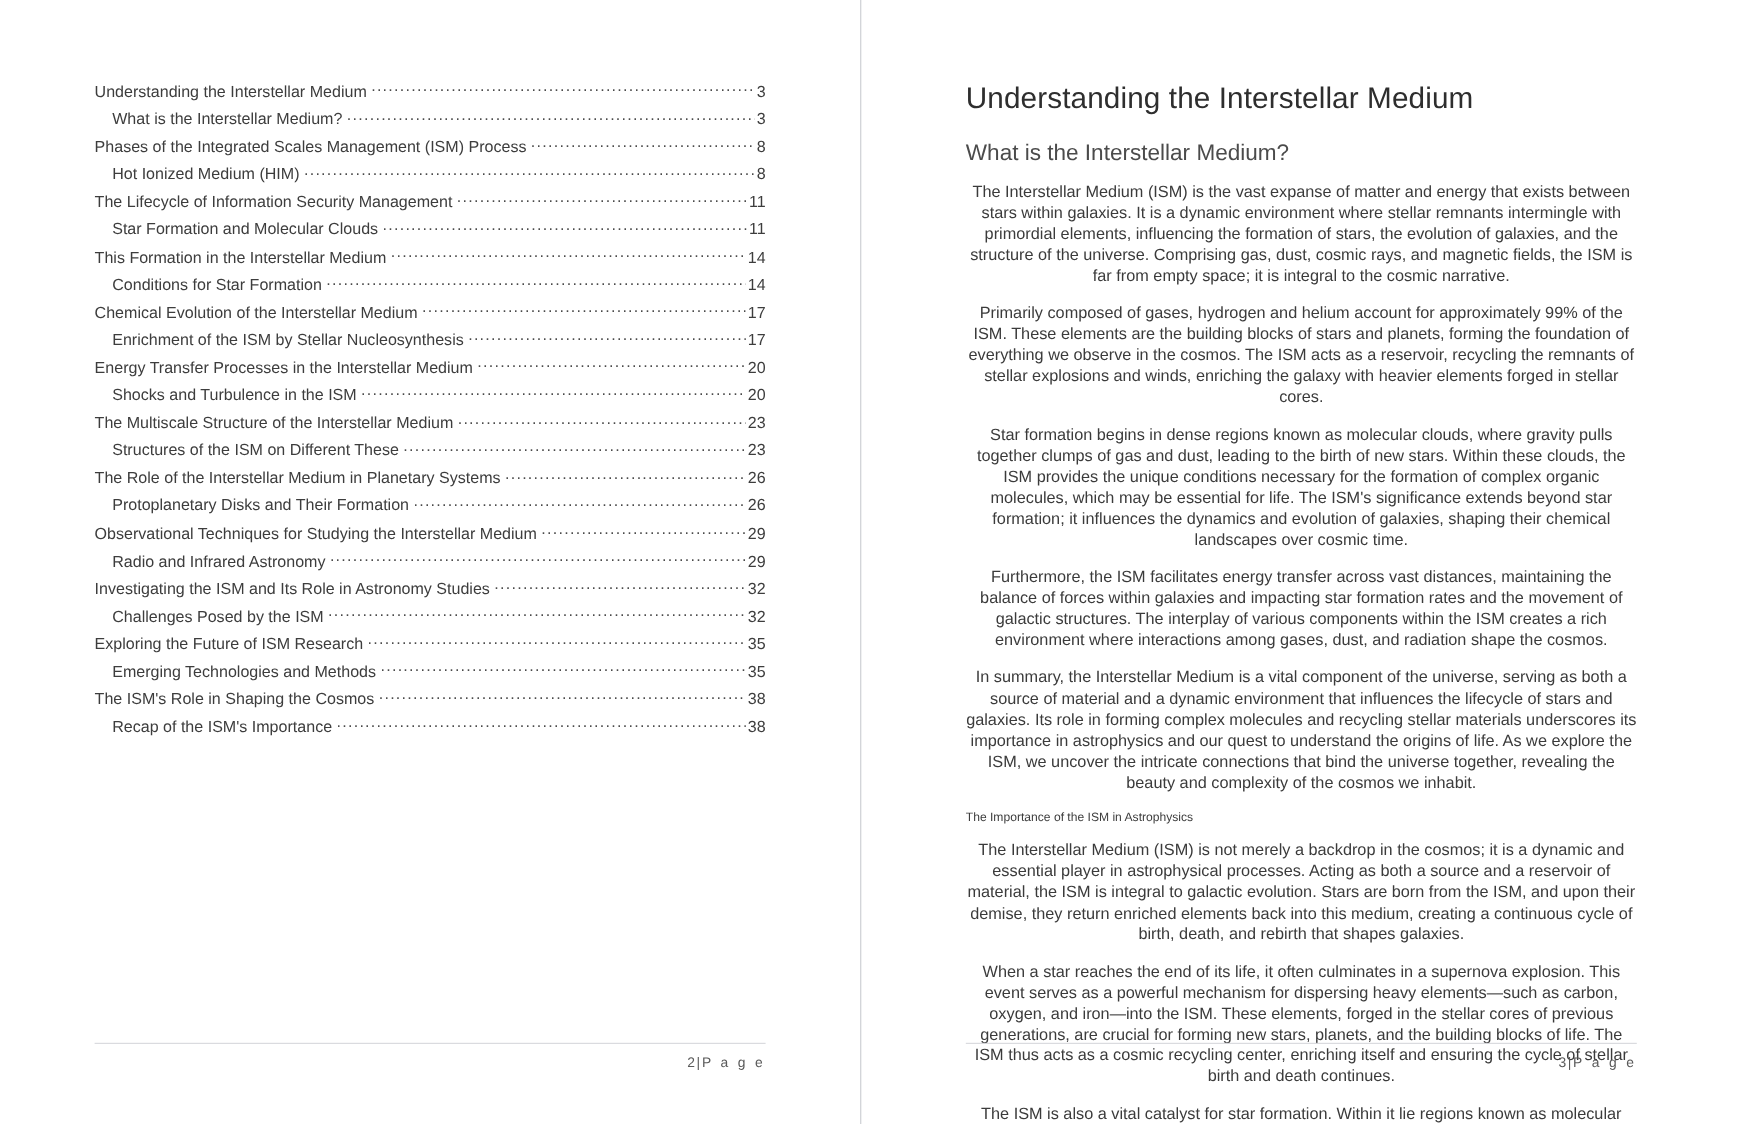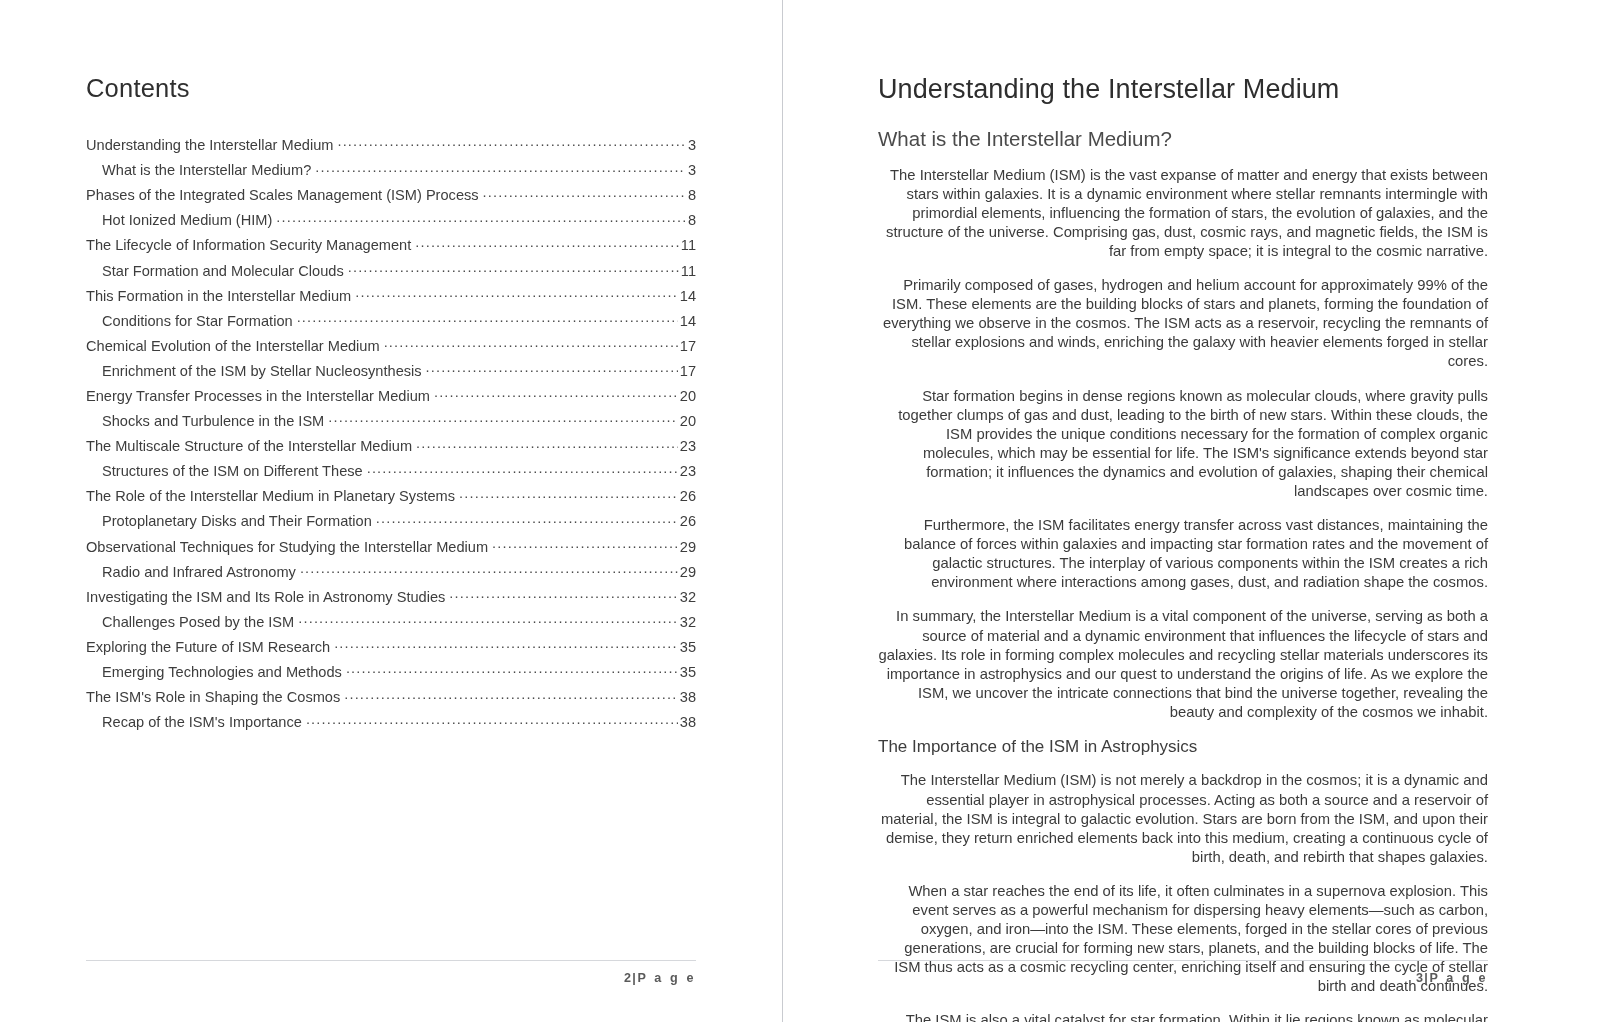--- a/index.html
+++ b/index.html
@@ -113,40 +113,39 @@
     letter-spacing: 0.1px;
   }
   .h2 {
     font-size: 20.5px;
     font-weight: 400;
     color: #4b4b4b;
     margin: 0 0 15px 0;
     line-height: 1.15;
   }
   .h3 {
-    font-size: 17px;
+    font-size: 11px;
     font-weight: 400;
     color: #3d3d3d;
     margin: 0 0 14px 0;
     line-height: 1.2;
   }
   .para {
     font-size: 14.8px;
     line-height: 19.1px;
     color: #3b3b3b;
     margin: 0 0 15px 0;
-    text-align: right;
+    text-align: center;
   }
 
   
   .footer {
     position: absolute;
     bottom: 0;
-    height: 62px;
-    font-weight: bold;
+    height: 74px;
   }
   .footer-rule {
     position: absolute;
     top: 0;
     left: 0;
     right: 0;
     height: 1px;
     background: #d6d8dc;
   }
   .footer-text {
@@ -170,21 +169,20 @@
   }
 </style>
 </head>
 <body>
 
 <div class="spread">
 
   <div class="page page-left">
 
     <div class="toc-wrap">
-      <h1 class="contents-title">Contents</h1>
       <ul class="toc-list" id="toc-list">
           <li class="toc-entry">
             <span class="toc-text">Understanding the Interstellar Medium</span>
             <span class="toc-gap"></span>
             <span class="toc-dots"></span>
             <span class="toc-page">3</span>
           </li>
           <li class="toc-entry lvl2">
             <span class="toc-text">What is the Interstellar Medium?</span>
             <span class="toc-gap"></span>

